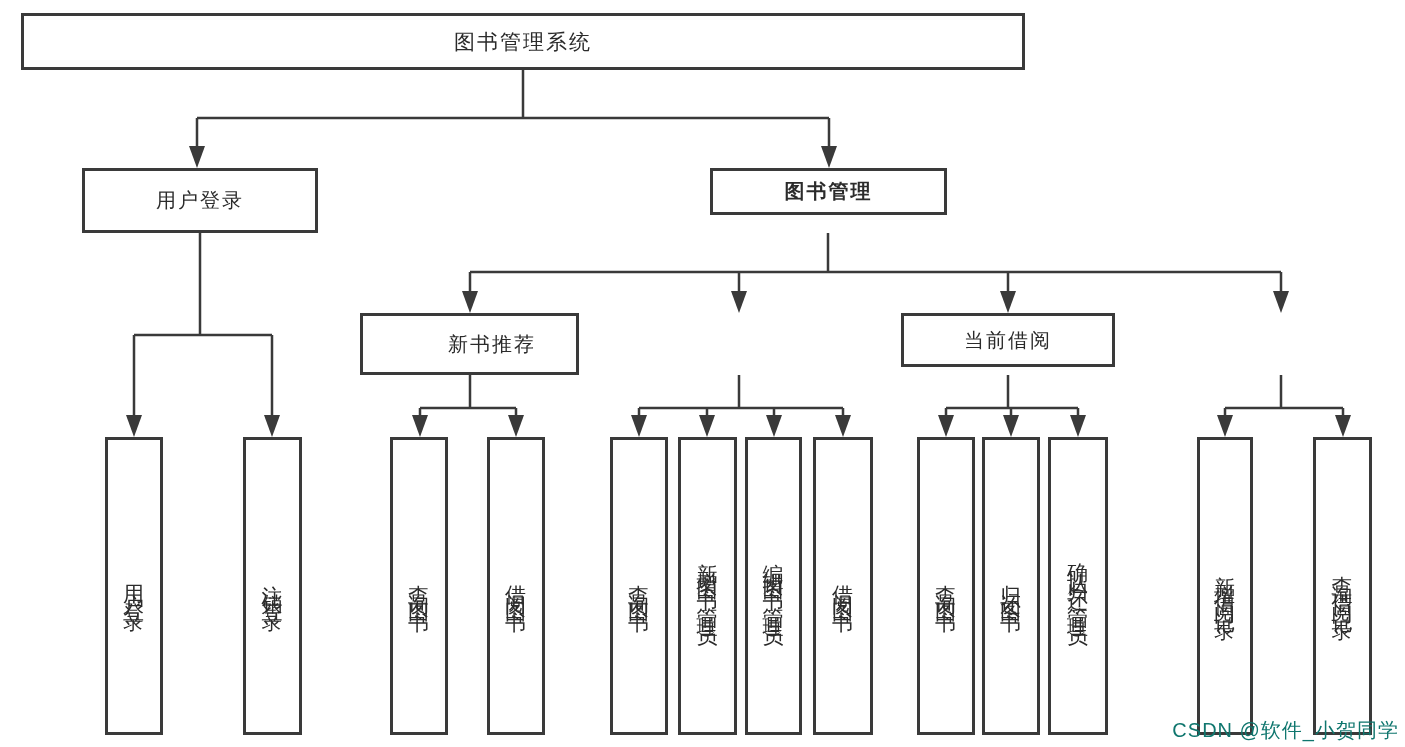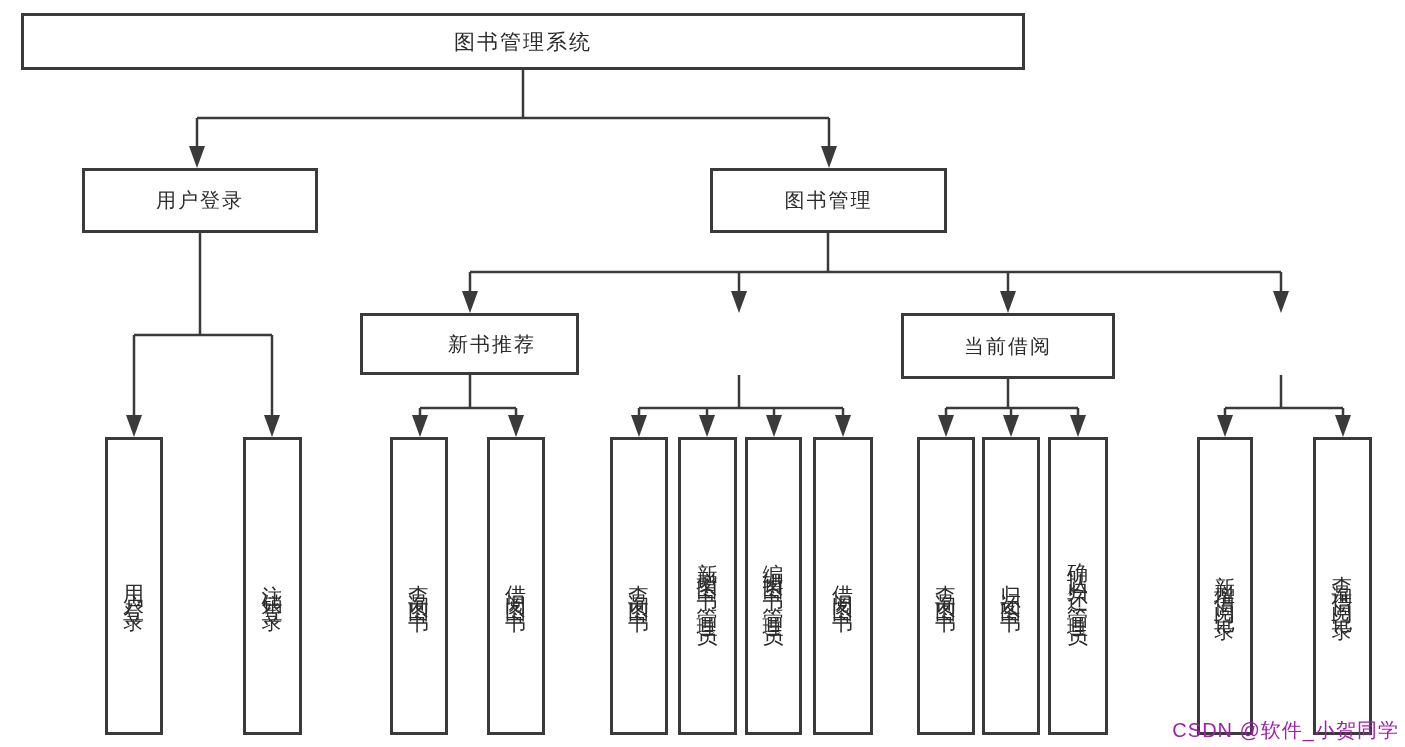--- a/index.html
+++ b/index.html
@@ -49,21 +49,21 @@
     letter-spacing: 9px;
     line-height: 1;
     white-space: nowrap;
   }
   .watermark {
     position: absolute;
     right: 6px;
     bottom: 3px;
     font-size: 20px;
     letter-spacing: 1px;
-    color: #a21caf;
+    color: #0f766e;
     z-index: 5;
     white-space: nowrap;
   }
 </style>
 </head>
 <body>
 
 <div class="canvas">
 
   <svg class="connectors" viewBox="0 0 1405 747" xmlns="http://www.w3.org/2000/svg">
@@ -113,28 +113,28 @@
     </g>
   </svg>
 
   <div class="node root-box" style="left:21px; top:13px; width:1004px; height:57px;">
     <span class="hlabel">图书管理系统</span>
   </div>
 
   <div class="node" style="left:82px; top:168px; width:236px; height:65px;">
     <span class="hlabel">用户登录</span>
   </div>
-  <div class="node" style="left:710px; top:168px; width:237px; height:65px;">
+  <div class="node" style="left:710px; top:168px; width:237px; height:47px;font-weight:bold;">
     <span class="hlabel">图书管理</span>
   </div>
 
   <div class="node" style="left:360px; top:313px; width:219px; height:62px;padding-left:45px;">
     <span class="hlabel">新书推荐</span>
   </div>
-  <div class="node" style="left:901px; top:313px; width:214px; height:66px;">
+  <div class="node" style="left:901px; top:313px; width:214px; height:54px;">
     <span class="hlabel">当前借阅</span>
   </div>
 
   <div class="node vnode" style="left:105px; top:437px; width:58px; height:298px;">
     <span class="vlabel">用户登录</span>
   </div>
   <div class="node vnode" style="left:243px; top:437px; width:59px; height:298px;">
     <span class="vlabel">注销登录</span>
   </div>
 

